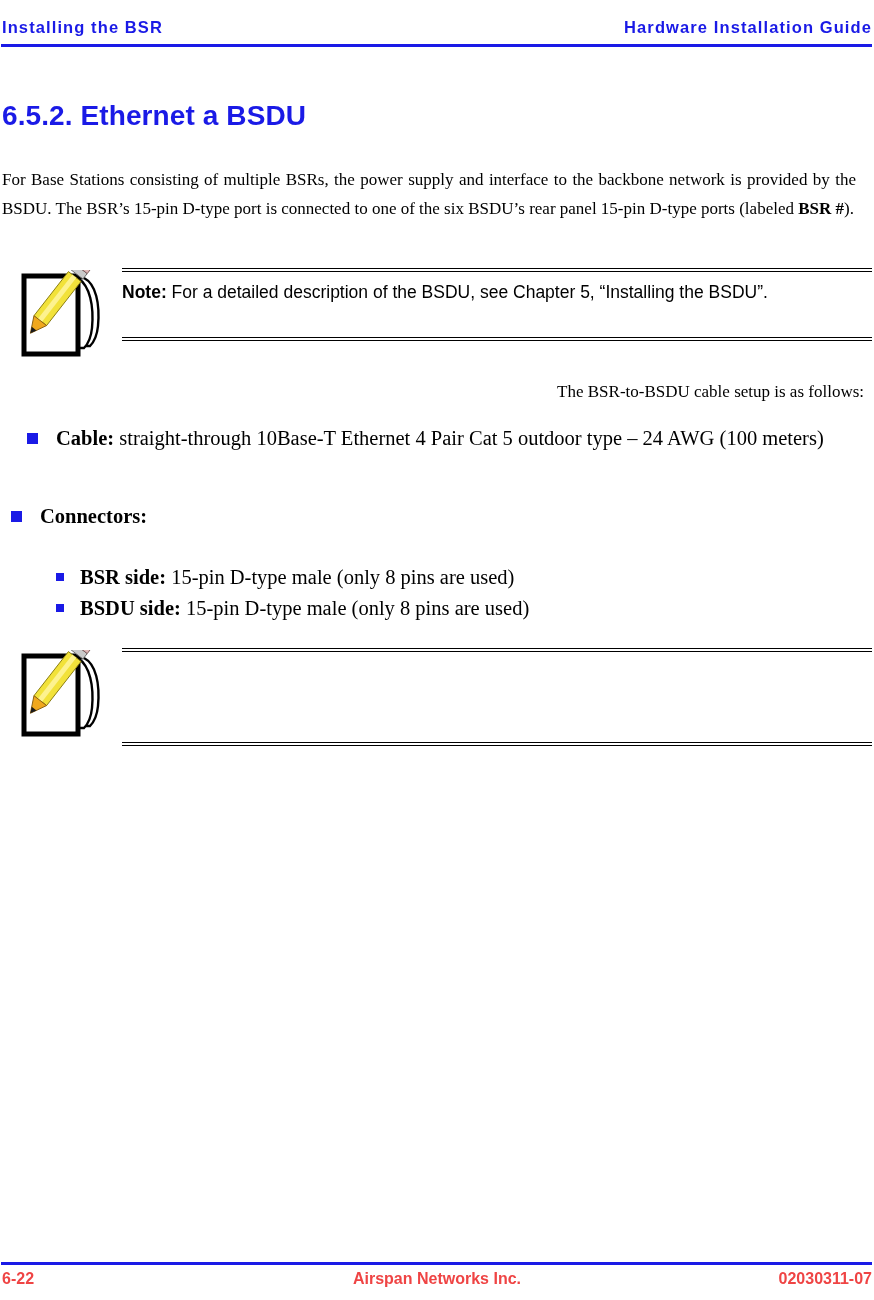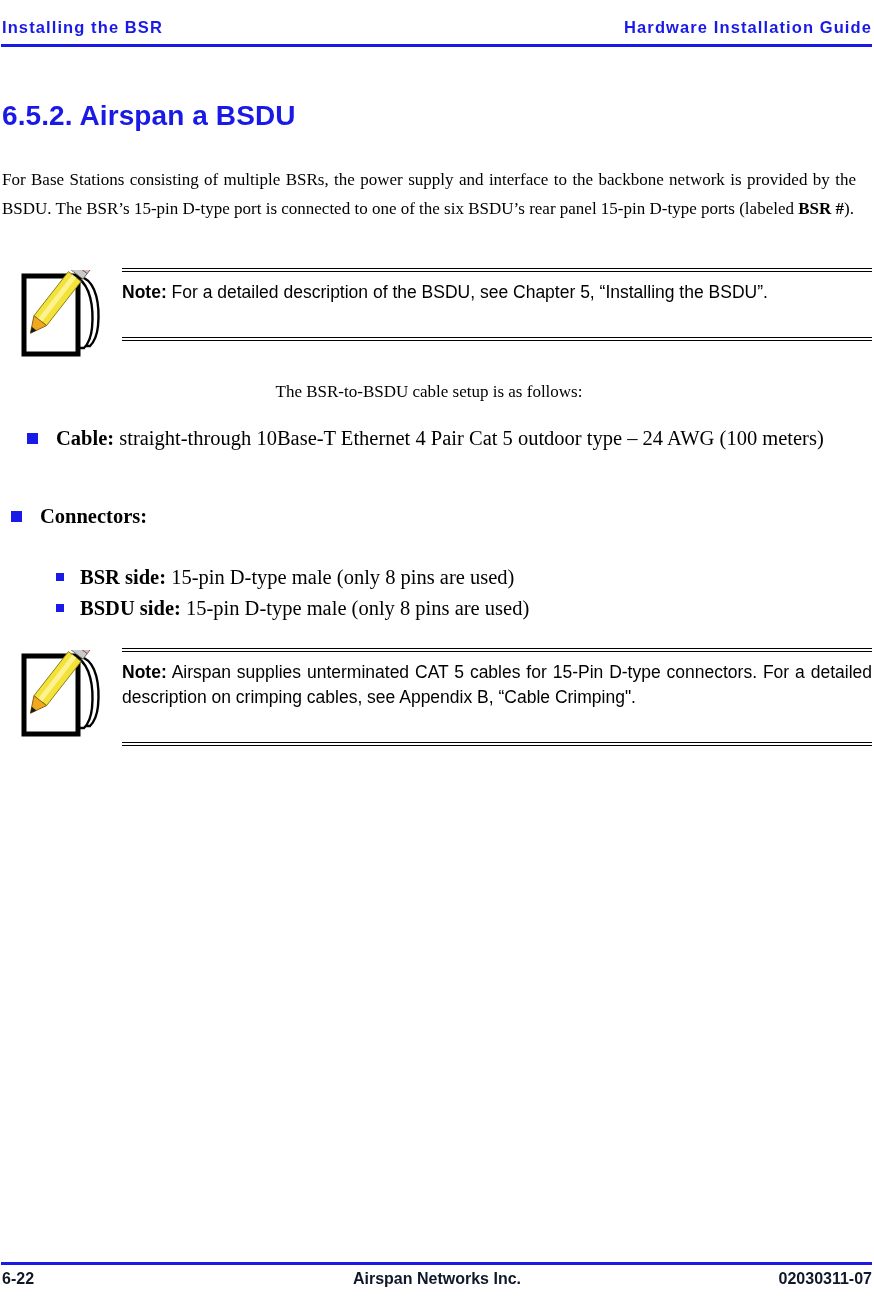--- a/index.html
+++ b/index.html
@@ -73,24 +73,24 @@
     text-align: justify;
     text-justify: inter-word;
     color: #000000;
   }
   .para-intro {
     left: 2px;
     top: 166px;
     width: 854px;
   }
   .para-cable-setup {
-    left: 2px;
+    left: 10px;
     top: 378px;
     width: 854px;
-    text-align: center;
+    text-align: right;
   }
 
   
   .note-box {
     position: absolute;
     left: 0px;
     width: 874px;
   }
   .note-icon {
     position: absolute;
@@ -199,39 +199,39 @@
     width: 871px;
     height: 3px;
     background: #1a1ae6;
   }
   .running-footer .ftr-text {
     position: absolute;
     top: 8px;
     font-family: "Liberation Sans", "DejaVu Sans", sans-serif;
     font-weight: bold;
     font-size: 16px;
-    color: #0f172a;
+    color: #ef4444;
     white-space: nowrap;
   }
   .running-footer .ftr-left  { left: 2px; }
   .running-footer .ftr-center{ left: 0; width: 874px; text-align: center; }
   .running-footer .ftr-right { right: 2px; }
 </style>
 </head>
 <body>
 
 <div class="page">
 
   <div class="running-header">
     <div class="hdr-text hdr-left">Installing the BSR</div>
     <div class="hdr-text hdr-right">Hardware Installation Guide</div>
     <div class="hdr-rule"></div>
   </div>
 
-  <div class="section-heading">6.5.2. Airspan a BSDU</div>
+  <div class="section-heading">6.5.2. Ethernet a BSDU</div>
 
   <div class="body-para para-intro"><span>For Base Stations consisting of multiple BSRs, the power supply and interface to the backbone network is provided by the BSDU. The BSR’s 15-pin D-type port is connected to one of the six BSDU’s rear panel 15-pin D-type ports (labeled </span><b>BSR #</b><span>).</span></div>
 
   <div class="note-box note-one">
     <div class="note-icon">
       <svg width="100" height="92" viewBox="0 0 100 92" xmlns="http://www.w3.org/2000/svg">
 
         <path d="M76 8 C88 14 92 34 90 56 C89 66 86 72 82 76 L70 76 L70 8 Z" fill="#ffffff" stroke="#000000" stroke-width="2.4"></path>
         <path d="M70 8 C82 16 86 36 84 58 C83 68 80 74 76 78 L64 78 L64 8 Z" fill="#ffffff" stroke="#000000" stroke-width="2.4"></path>
 
@@ -288,21 +288,20 @@
           <rect x="30" y="-2" width="16" height="56" fill="#f2e23a" stroke="#8a7d10" stroke-width="0.9"></rect>
           <rect x="35" y="-2" width="5" height="56" fill="#fdf28f"></rect>
           <rect x="30" y="-12" width="16" height="7" fill="#c9c9c9" stroke="#6b6b6b" stroke-width="0.9"></rect>
           <rect x="30" y="-20" width="16" height="8" fill="#e0b7b7" stroke="#7a5858" stroke-width="0.9"></rect>
           <polygon points="30,54 46,54 38,70" fill="#f0a81e" stroke="#8a6010" stroke-width="0.9"></polygon>
           <polygon points="35,64 41,64 38,70" fill="#1a1a1a"></polygon>
         </g>
       </svg>
     </div>
     <div class="note-rule-top"></div>
-    <div class="note-text"><b>Note:</b><span>  Airspan supplies unterminated CAT 5 cables for 15-Pin D-type connectors. For a detailed description on crimping cables, see Appendix B, “Cable Crimping".</span></div>
     <div class="note-rule-bottom"></div>
   </div>
 
   <div class="running-footer">
     <div class="ftr-rule"></div>
     <div class="ftr-text ftr-left">6-22</div>
     <div class="ftr-text ftr-center">Airspan Networks Inc.</div>
     <div class="ftr-text ftr-right">02030311-07</div>
   </div>
 

